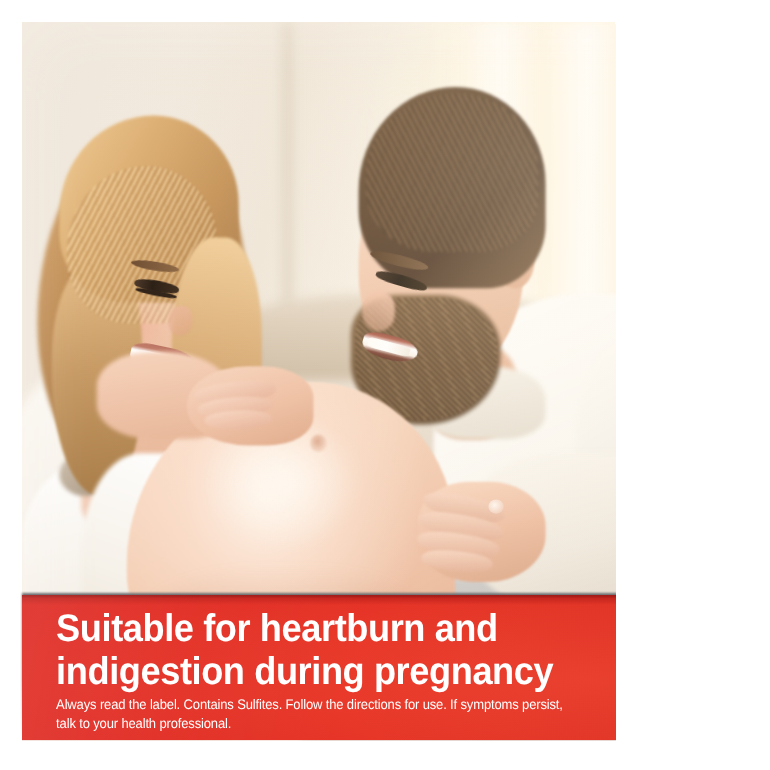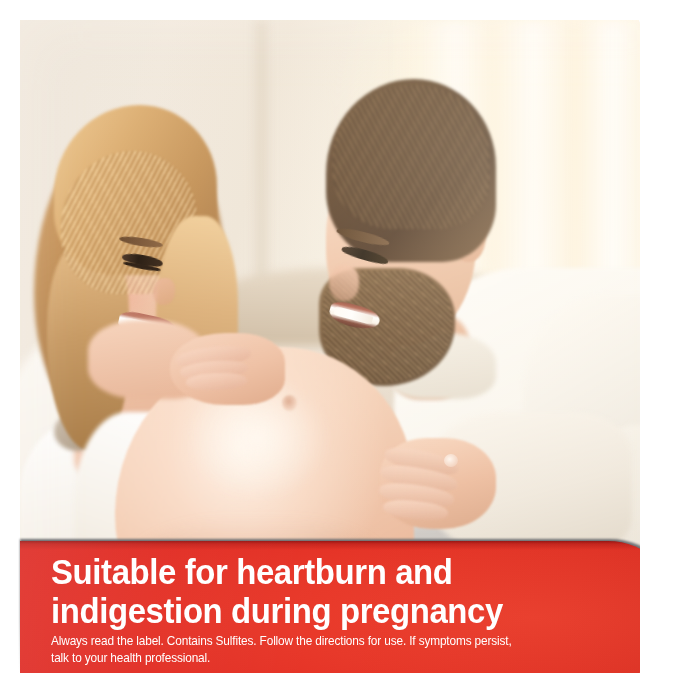--- a/index.html
+++ b/index.html
@@ -5,21 +5,21 @@
   * { margin:0; padding:0; box-sizing:border-box; }
   html,body{
     width:700px; height:700px;
     background:#ffffff;
     font-family:"Liberation Sans", sans-serif;
     overflow:hidden;
   }
 
   .canvas{
     position:relative;
-    width:640px; height:700px;
+    width:560px; height:700px;
     background:#ffffff;
     overflow:hidden;
     border-radius:28px;
   }
 
   
   .photo{
     position:absolute;
     left:20px; top:20px;
     width:680px; height:653px;

